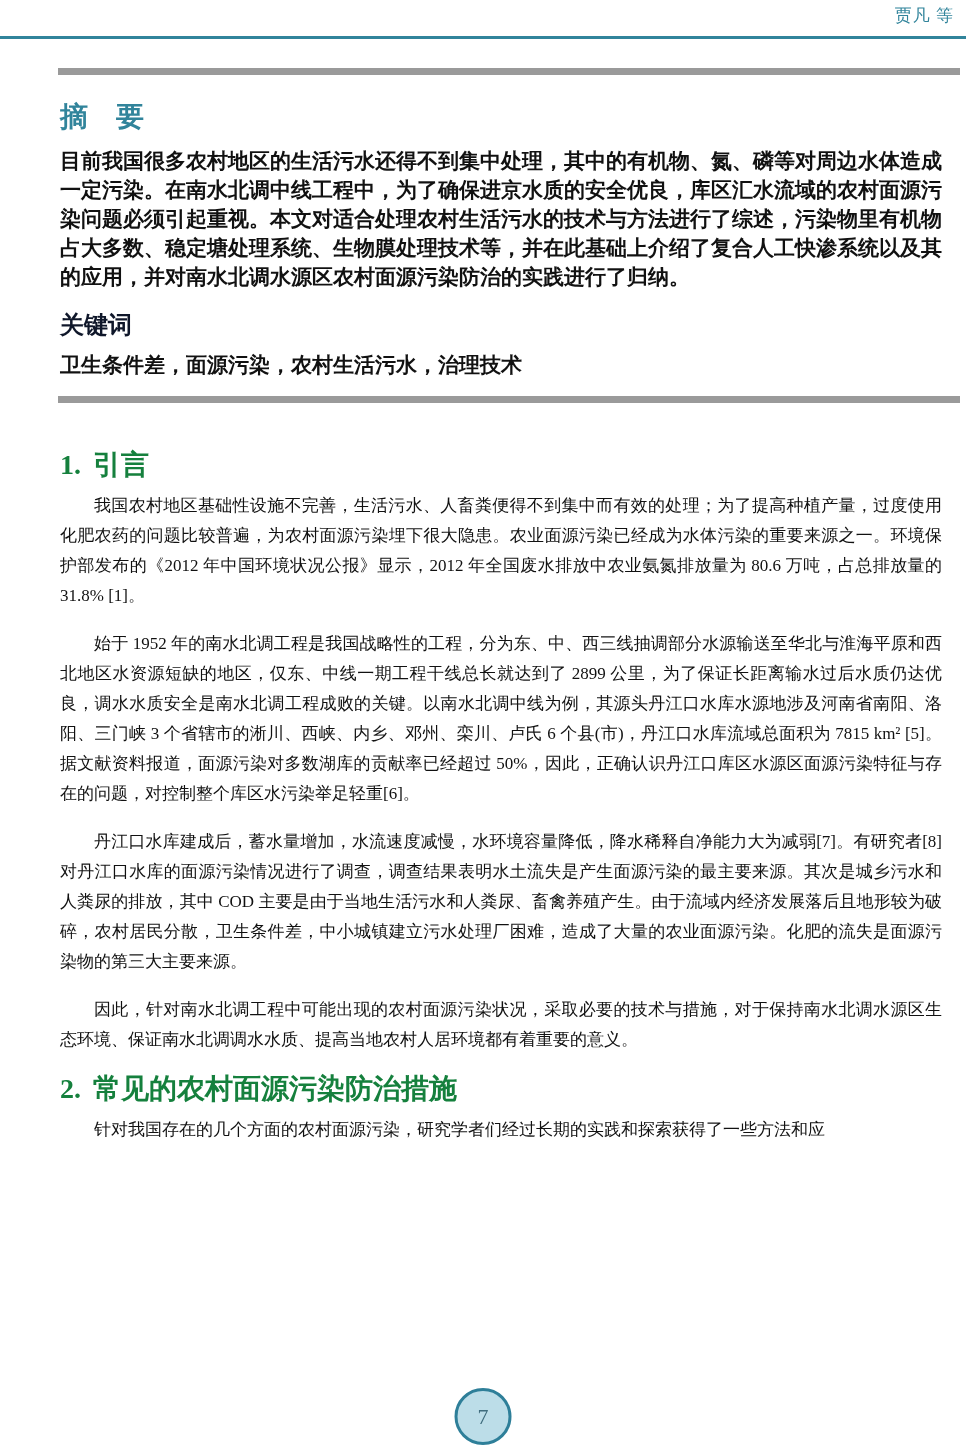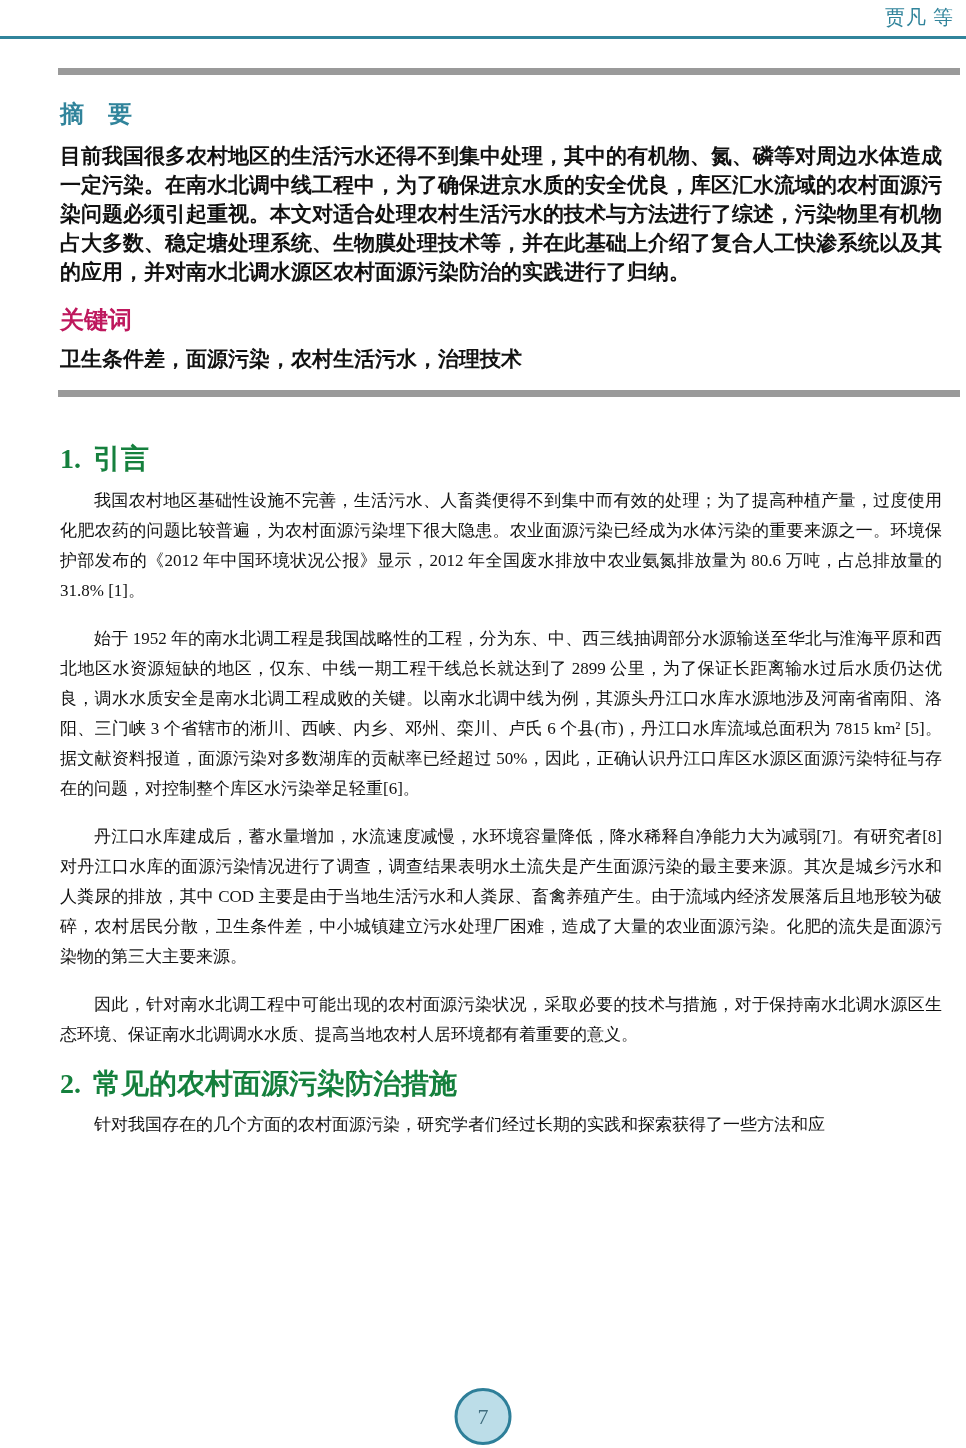--- a/index.html
+++ b/index.html
@@ -9,21 +9,21 @@
     height: 1448px;
     background: #ffffff;
     overflow: hidden;
     font-family: "Liberation Serif", "DejaVu Serif", serif;
     color: #111111;
   }
   .author {
     position: absolute;
     top: 4px;
     right: 12px;
-    font-size: 20px;
+    font-size: 17px;
     letter-spacing: 1px;
     color: #31849b;
     font-family: "Liberation Serif", "DejaVu Serif", serif;
   }
   .top-rule {
     position: absolute;
     top: 36px;
     left: 0;
     width: 966px;
     height: 3px;
@@ -38,39 +38,39 @@
   .bar {
     width: 902px;
     height: 7px;
     background: #9a9a9a;
   }
   .bar2 { margin-top: 16px; }
   .abs-title {
     margin: 24px 0 0 2px;
     font-family: "DejaVu Sans", "Liberation Sans", sans-serif;
     font-weight: bold;
-    font-size: 24px;
+    font-size: 28px;
     line-height: 1.3;
     color: #31849b;
   }
   .abs-body {
     margin: 12px 0 0 2px;
     width: 882px;
     font-size: 21px;
     line-height: 29px;
     font-weight: bold;
     text-align: justify;
   }
   .kw-title {
     margin: 18px 0 0 2px;
     font-family: "DejaVu Sans", "Liberation Sans", sans-serif;
     font-weight: bold;
     font-size: 24px;
     line-height: 1.3;
-    color: #be185d;
+    color: #0f172a;
   }
   .kw-body {
     margin: 8px 0 16px 2px;
     width: 882px;
     font-size: 21px;
     font-weight: bold;
     line-height: 30px;
   }
   .sec-h {
     margin: 44px 0 8px 2px;

